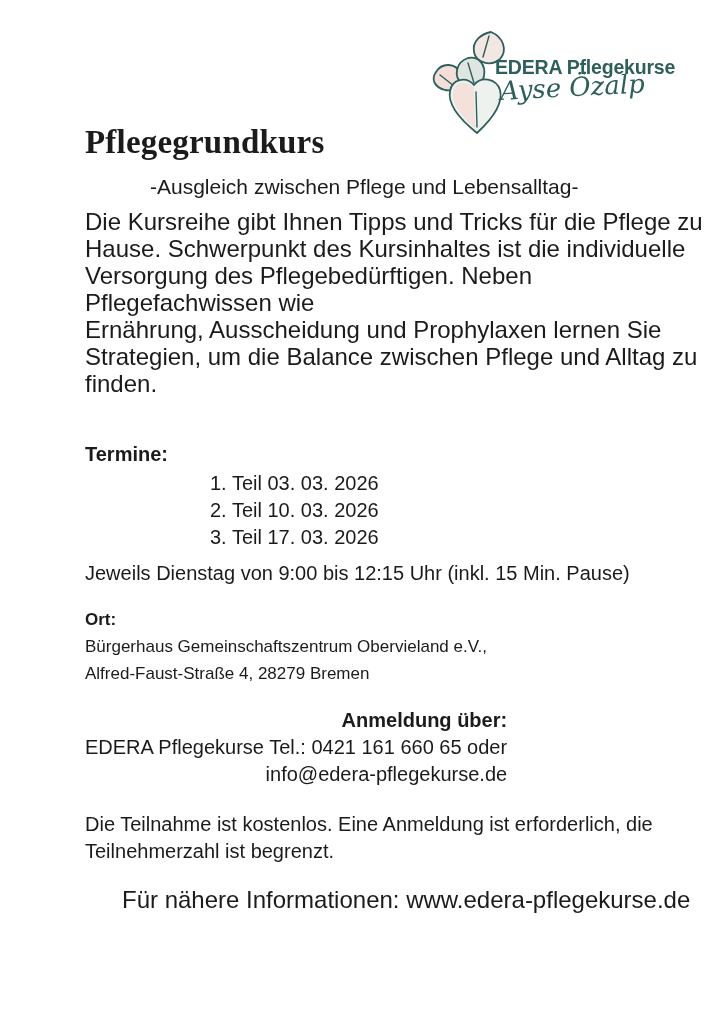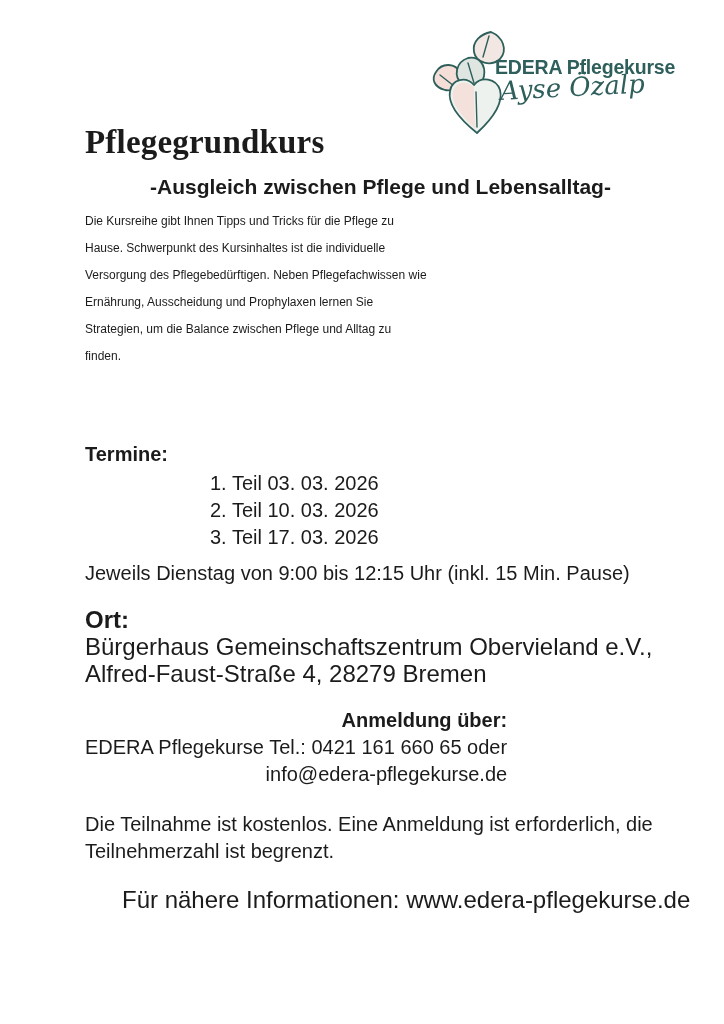--- a/index.html
+++ b/index.html
@@ -39,29 +39,29 @@
   }
   .brand-signature {
     position: absolute; left: 72px; top: 52px;
     font-family: "DejaVu Serif", serif; font-style: italic;
     font-size: 26px; color: var(--teal); white-space: nowrap;
     transform: rotate(-3deg); transform-origin: left center;
   }
 
   
   .title    { left: 85px;  top: 124px; font-size: 33px; font-weight: 700; margin: 0; letter-spacing: 0.2px; font-family: Liberation Serif, serif; }
-  .subtitle { left: 150px; top: 175px; font-size: 21px; font-weight: 700; }
-  .intro    { left: 85px;  top: 208px; font-size: 12px; line-height: 27px; white-space: pre-line; margin: 0; }
+  .subtitle { left: 150px; top: 175px; font-size: 21px; font-weight: 400; }
+  .intro    { left: 85px;  top: 208px; font-size: 24px; line-height: 27px; white-space: pre-line; margin: 0; }
 
   .termine-heading { left: 85px;  top: 443px; font-size: 20px; font-weight: 700; }
   .termine-list    { left: 210px; top: 470px; font-size: 20px; line-height: 27px; }
 
   .schedule { left: 85px; top: 562px; font-size: 20px; white-space: nowrap; }
 
-  .ort-block { left: 85px; top: 606px; font-size: 24px; line-height: 27px; }
+  .ort-block { left: 85px; top: 606px; font-size: 17px; line-height: 27px; }
   .anmeldung-block { left: 85px; top: 707px; font-size: 20px; line-height: 27px; text-align: right; }
   .bold-line { font-weight: 700; }
 
   .note   { left: 85px;  top: 811px; font-size: 20px; line-height: 27px; white-space: pre-line; }
   .footer { left: 122px; top: 886px; font-size: 24px; white-space: nowrap; }
 </style>
 </head>
 <body>
 
 <div class="page">

